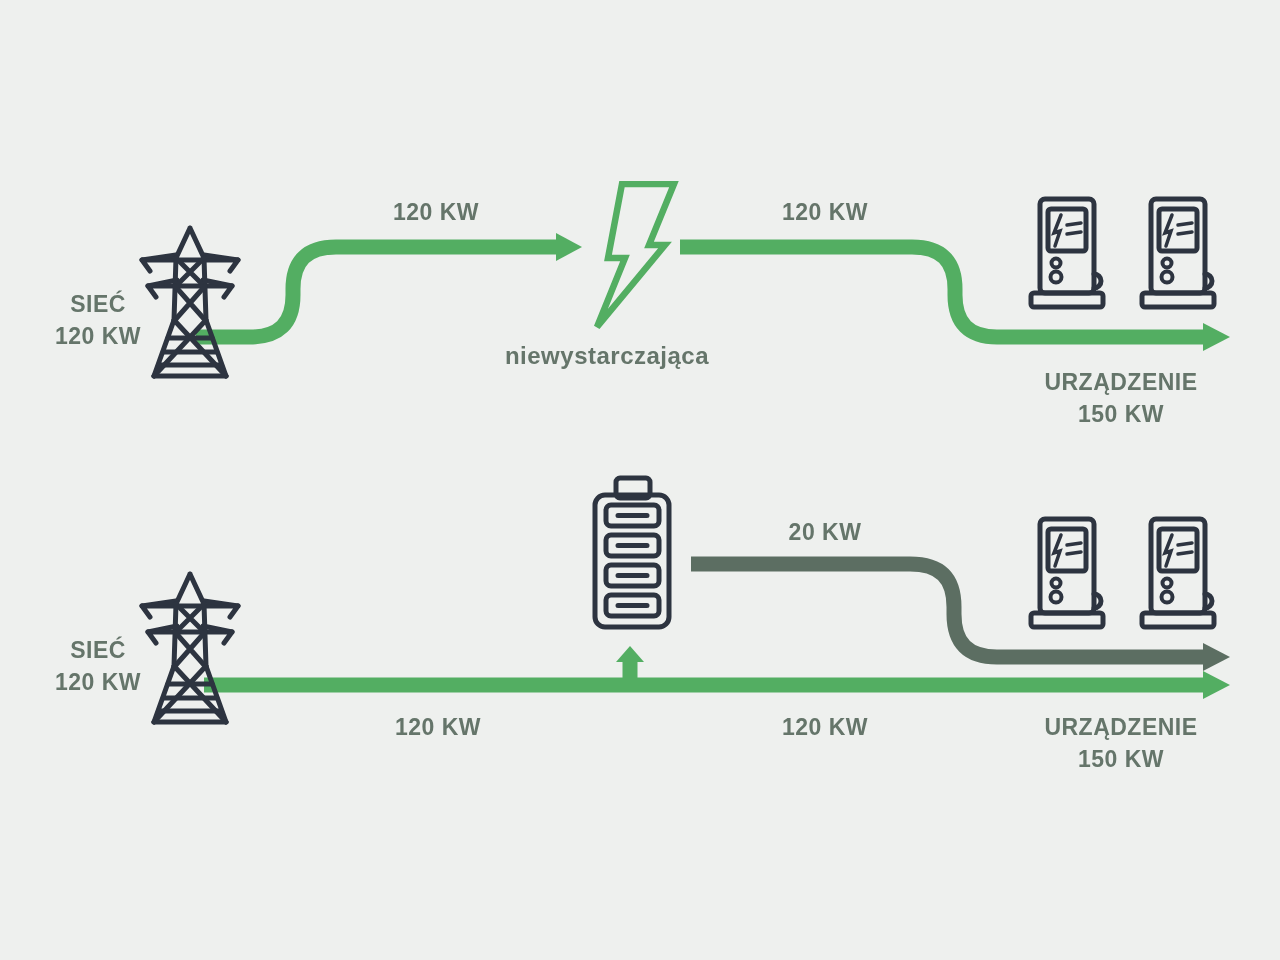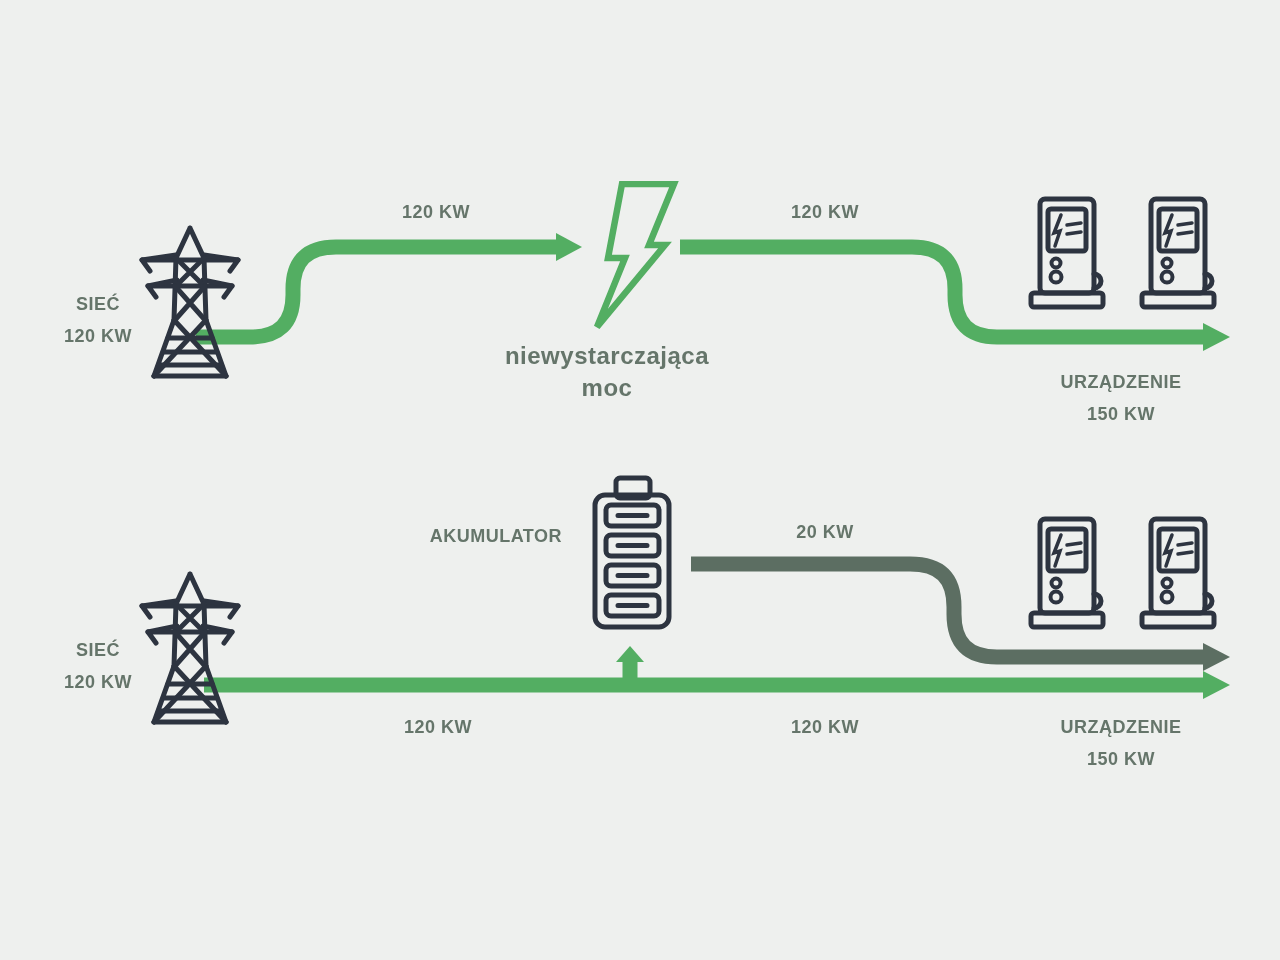--- a/index.html
+++ b/index.html
@@ -25,21 +25,21 @@
   .flow-dark{stroke:var(--dark);stroke-width:15;fill:none;}
   .arrow-green{fill:var(--green);}
   .arrow-dark{fill:var(--dark);}
   .icon-svg{position:absolute;}
   .icon-stroke{stroke:var(--icon);fill:none;stroke-width:5;stroke-linecap:round;stroke-linejoin:miter;}
   .bolt-path{stroke:var(--green);fill:none;stroke-width:6.5;stroke-linejoin:miter;}
   .label{
     position:absolute;
     color:var(--label);
     font-weight:700;
-    font-size:18px;
+    font-size:23px;
     line-height:32px;
     letter-spacing:0.5px;
     white-space:nowrap;
   }
   .label.centered{transform:translateX(-50%);text-align:center;}
   .label.right-aligned{text-align:right;}
   .label.big{font-size:24px;}
 </style>
 </head>
 <body>
@@ -168,35 +168,33 @@
     <div>SIEĆ</div>
     <div>120 KW</div>
   </div>
 
   <div class="label centered" style="left:436px;top:196px;">120 KW</div>
 
   <div class="label centered" style="left:825px;top:196px;">120 KW</div>
 
   <div class="label centered big" style="left:607px;top:340px;">
     <div>niewystarczająca</div>
-    <div>moc</div>
   </div>
 
   <div class="label centered" style="left:1121px;top:366px;">
     <div>URZĄDZENIE</div>
     <div>150 KW</div>
   </div>
 
   <div class="label centered" style="left:98px;top:634px;">
     <div>SIEĆ</div>
     <div>120 KW</div>
   </div>
 
   <div class="label right-aligned" style="right:718px;top:520px;">
-    <div>AKUMULATOR</div>
   </div>
 
   <div class="label centered" style="left:825px;top:516px;">20 KW</div>
 
   <div class="label centered" style="left:438px;top:711px;">120 KW</div>
 
   <div class="label centered" style="left:825px;top:711px;">120 KW</div>
 
   <div class="label centered" style="left:1121px;top:711px;">
     <div>URZĄDZENIE</div>

